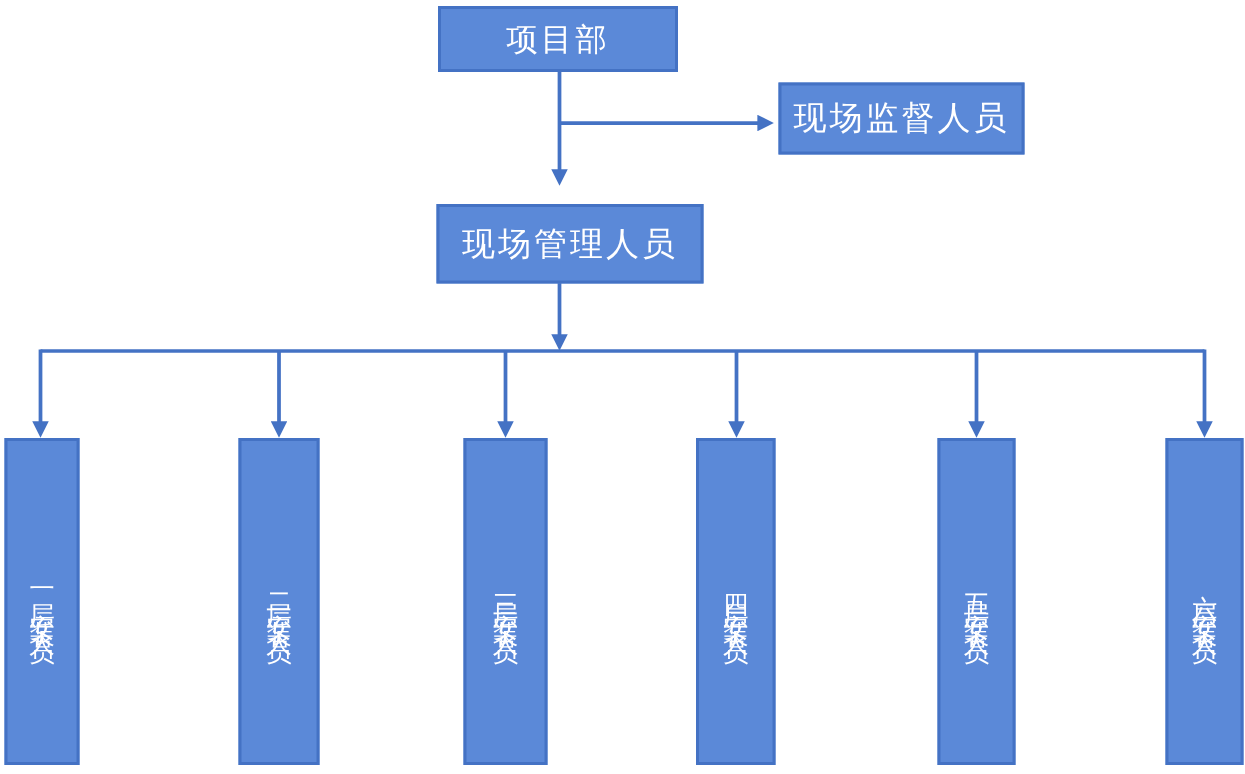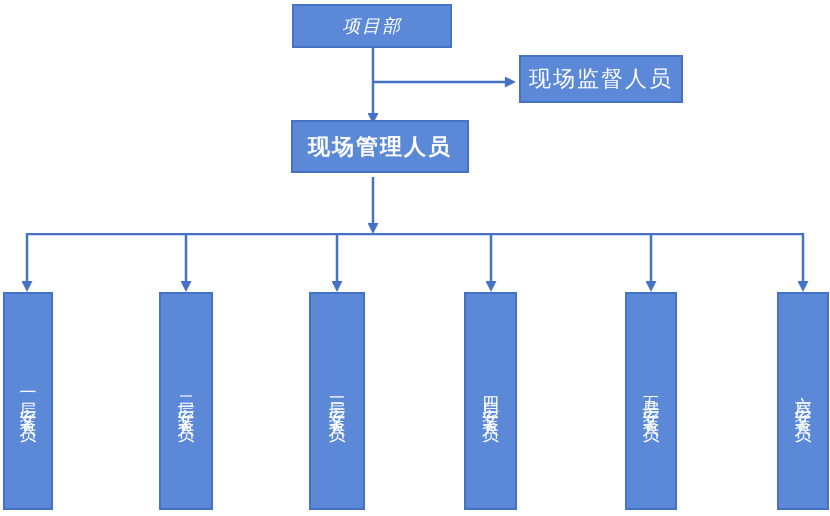--- a/index.html
+++ b/index.html
@@ -43,21 +43,21 @@
     display:flex;
     align-items:center;
     justify-content:center;
     text-align:center;
   }
   .node.h .node-label{
     font-size:22px;
     letter-spacing:2px;
     white-space:nowrap;
   }
-  .node.h.top .node-label{font-size:18px;font-style:italic;}
+  .node.h.top .node-label{font-size:21px;}
   .node.v .node-label{
     writing-mode:vertical-lr;
     text-orientation:upright;
     font-size:17px;
     letter-spacing:6px;
     line-height:1;
   }
 </style>
 </head>
 <body>
@@ -88,21 +88,21 @@
   </svg>
 
   <div class="node h top" style="left:292px;top:4px;width:160px;height:44px;">
     <span class="node-label">项目部</span>
   </div>
 
   <div class="node h" style="left:519px;top:55px;width:164px;height:48px;">
     <span class="node-label">现场监督人员</span>
   </div>
 
-  <div class="node h" style="left:291px;top:120px;width:178px;height:53px;font-weight:bold;">
+  <div class="node h" style="left:291px;top:136px;width:178px;height:53px;">
     <span class="node-label">现场管理人员</span>
   </div>
 
   <div class="node v" style="left:3px;top:292px;width:50px;height:218px;">
     <span class="node-label">一层安装人员</span>
   </div>
 
   <div class="node v" style="left:159px;top:292px;width:54px;height:218px;">
     <span class="node-label">二层安装人员</span>
   </div>

